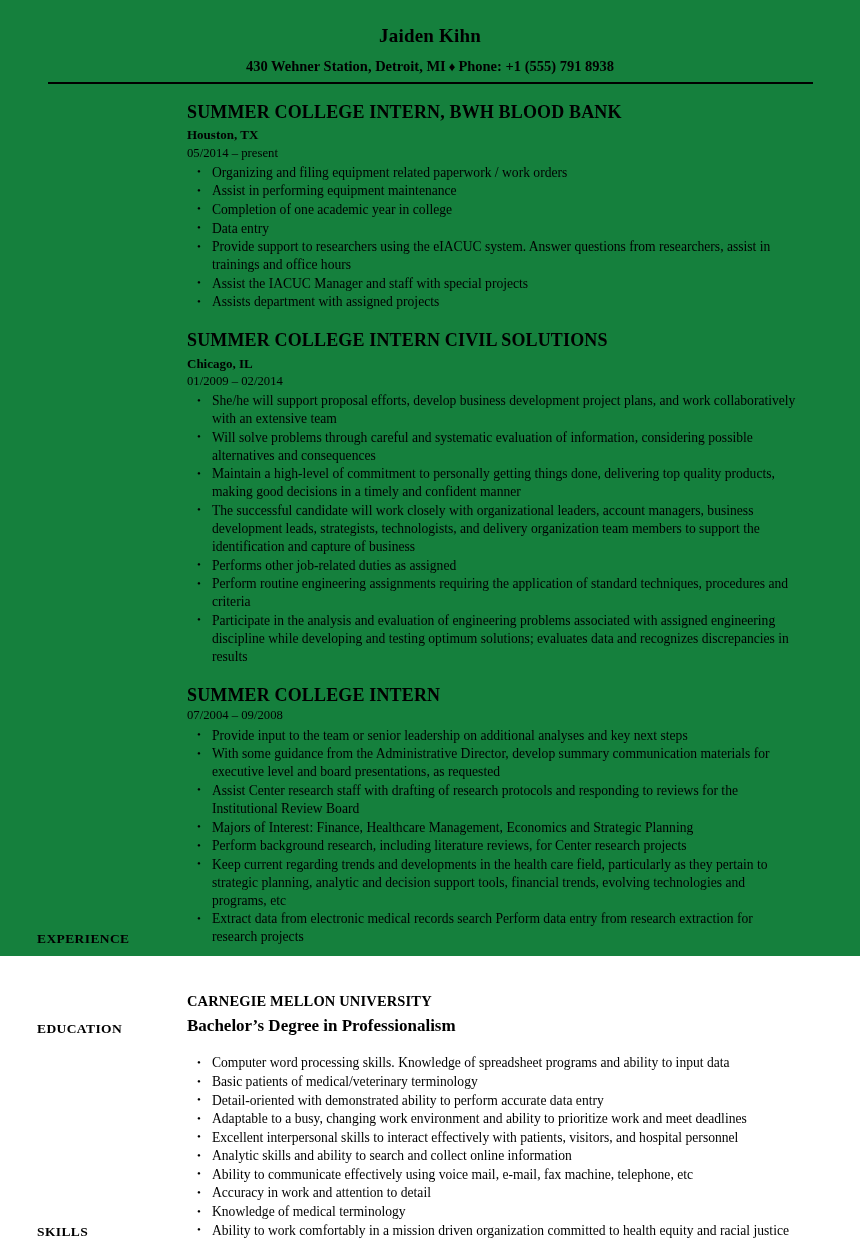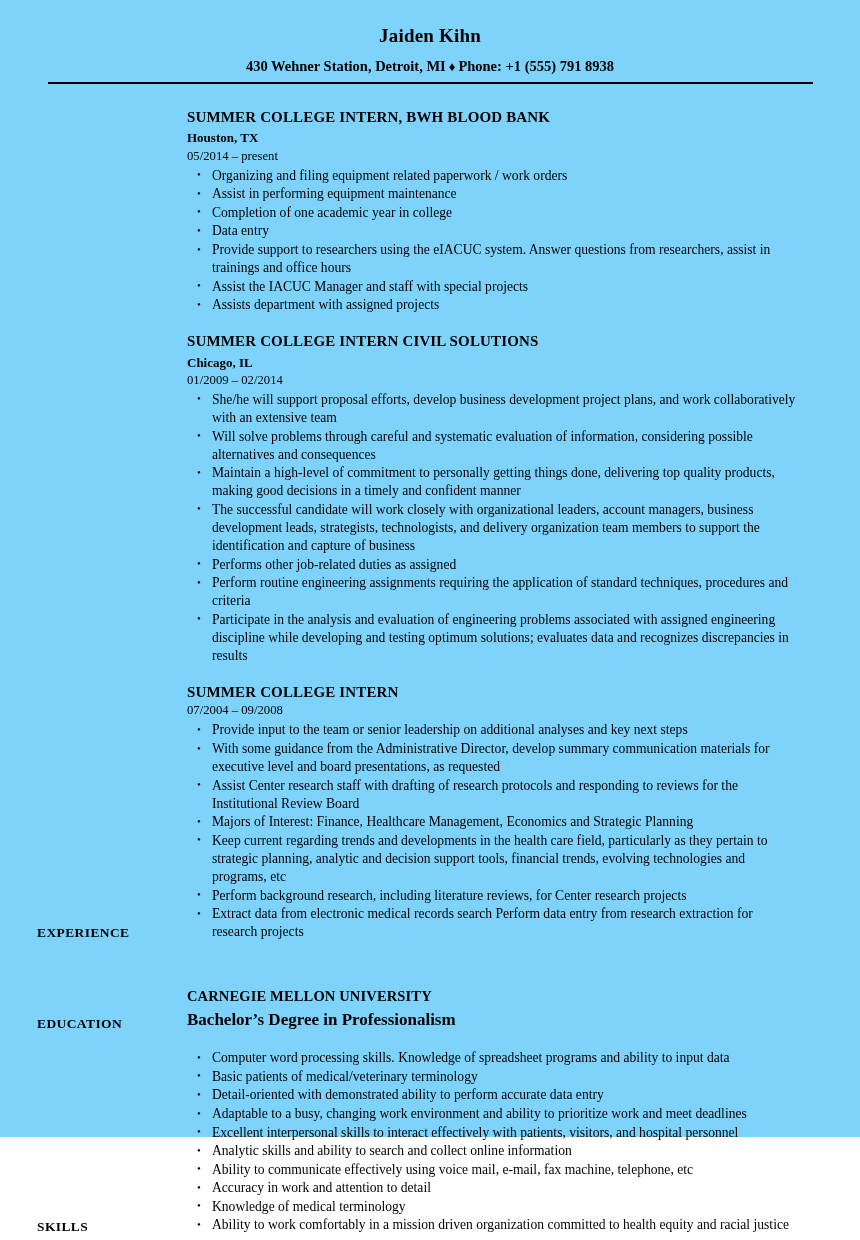--- a/index.html
+++ b/index.html
@@ -11,22 +11,22 @@
   body {
     width: 860px;
     height: 1240px;
     font-family: "Liberation Serif", "DejaVu Serif", serif;
     color: #000000;
     overflow: hidden;
   }
   .page {
     position: relative;
     width: 860px;
-    height: 1137px;
-    background: #7dd3fc;
+    height: 956px;
+    background: #15803d;
     box-sizing: border-box;
   }
 
   
   .header {
     padding-top: 24px;
     text-align: center;
   }
   .name {
     font-size: 19px;
@@ -80,25 +80,24 @@
     padding-right: 48px;
     box-sizing: border-box;
   }
 
   
   .job {
     margin-bottom: 17px;
   }
   .job:last-child { margin-bottom: 0; }
   .job-title {
-    font-size: 15px;
+    font-size: 18px;
     font-weight: bold;
     letter-spacing: 0.15px;
     line-height: 1.35;
-    margin-top: 7px;
   }
   .job-location {
     font-size: 13px;
     font-weight: bold;
     line-height: 1.4;
     margin-top: 2px;
   }
   .job-dates {
     font-size: 12.7px;
     font-weight: normal;
@@ -199,22 +198,22 @@
         </div>
 
         <div class="job">
           <div class="job-title">SUMMER COLLEGE INTERN</div>
           <div class="job-dates">07/2004 – 09/2008</div>
           <ul class="bullets">
             <li>Provide input to the team or senior leadership on additional analyses and key next steps</li>
             <li>With some guidance from the Administrative Director, develop summary communication materials for executive level and board presentations, as requested</li>
             <li>Assist Center research staff with drafting of research protocols and responding to reviews for the Institutional Review Board</li>
             <li>Majors of Interest: Finance, Healthcare Management, Economics and Strategic Planning</li>
+            <li>Perform background research, including literature reviews, for Center research projects</li>
             <li>Keep current regarding trends and developments in the health care field, particularly as they pertain to strategic planning, analytic and decision support tools, financial trends, evolving technologies and programs, etc</li>
-            <li>Perform background research, including literature reviews, for Center research projects</li>
             <li>Extract data from electronic medical records search Perform data entry from research extraction for research projects</li>
           </ul>
         </div>
 
       </div>
     </div>
 
     <div class="spacer-education"></div>
 
     <div class="section">

